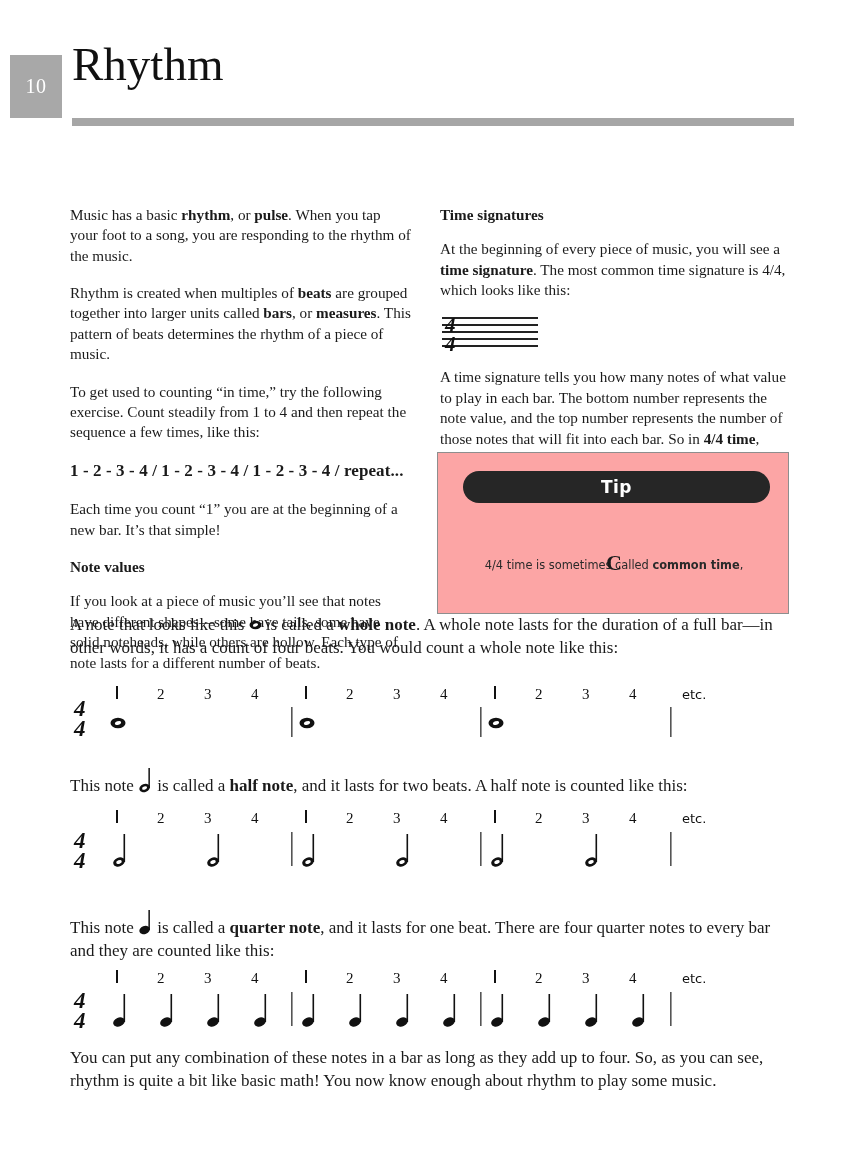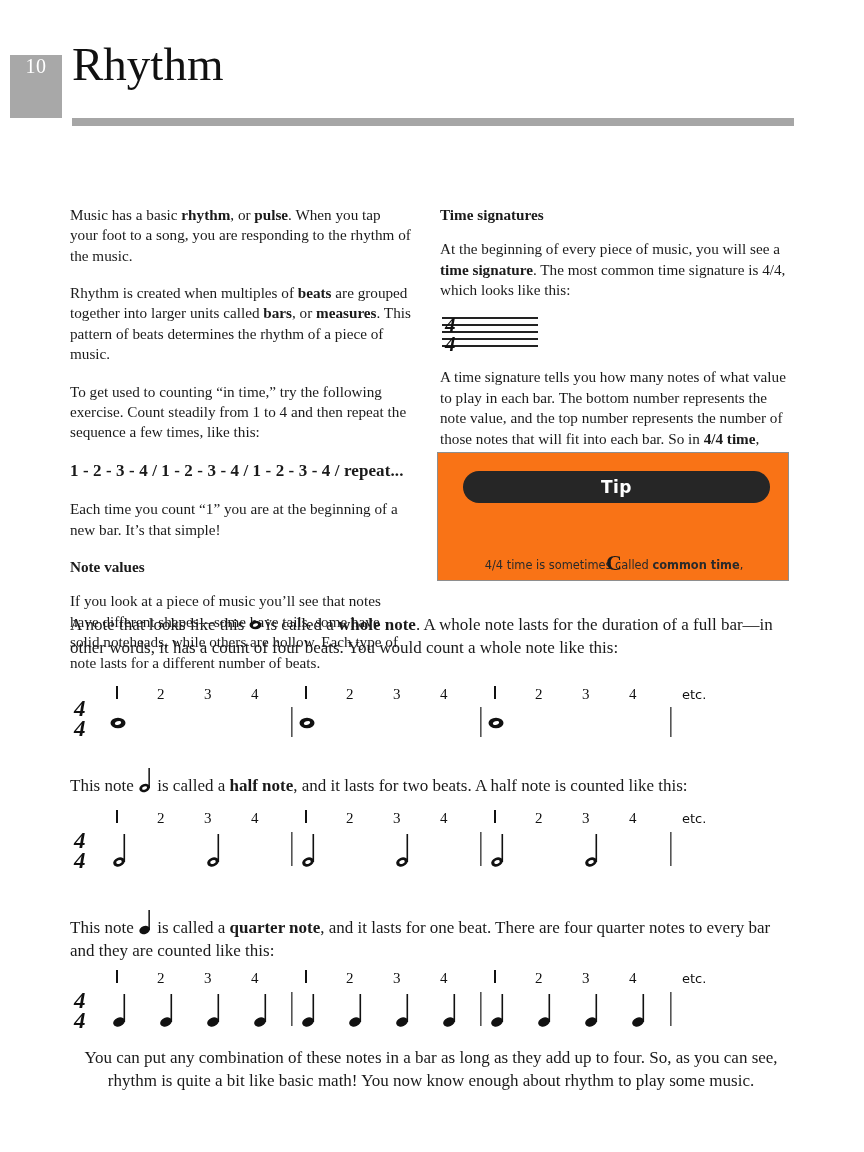--- a/index.html
+++ b/index.html
@@ -10,21 +10,21 @@
     color:#1a1a1a;
     position:relative;
     overflow:hidden;
   }
   .page{position:relative;width:864px;height:1152px;}
 
   
   .page-num-box{
     position:absolute;left:10px;top:55px;width:52px;height:63px;
     background:#a8a8a8;color:#ffffff;
-    display:flex;align-items:flex-start;justify-content:center;
+    display:flex;align-items:center;justify-content:center;
     font-family:"Liberation Serif", serif;
     font-size:20px;letter-spacing:.5px;
   }
   .chapter-title{
     position:absolute;left:72px;top:40px;
     font-family:"Liberation Serif", serif;
     font-size:47px;font-weight:400;color:#111;
     letter-spacing:0px;line-height:1.05;
   }
   .header-rule{
@@ -48,22 +48,22 @@
   }
   .count-line{font-weight:bold;font-size:17px;letter-spacing:.1px;}
 
   
   .staff-sample{position:relative;width:96px;height:32px;margin:2px 0 18px 2px;}
   .staff-sample .ln{position:absolute;left:0;width:96px;height:1.4px;background:#222;}
   .timesig-svg{position:absolute;left:0px;top:-5px;}
 
   
   .tip-box{
-    position:absolute;left:437px;top:452px;width:352px;height:129px;
-    background:#f97316;border:1px solid #8e8e8e;box-sizing:border-box;
+    position:absolute;left:437px;top:452px;width:352px;height:162px;
+    background:#fca5a5;border:1px solid #8e8e8e;box-sizing:border-box;
   }
   .tip-pill{
     position:absolute;left:25px;top:18px;width:307px;height:32px;
     background:#262626;border-radius:17px;
     display:flex;align-items:center;justify-content:center;
   }
   .tip-pill span{
     color:#fff;font-family:"DejaVu Sans", sans-serif;
     font-size:17px;font-weight:bold;letter-spacing:.4px;
   }
@@ -345,15 +345,15 @@
           <rect x="525.5" y="34" width="1.6" height="28" fill="#111"></rect>
           <ellipse cx="521" cy="62" rx="6" ry="4.4" fill="#111" transform="rotate(-22 521 62)"></ellipse>
         </g>
       <g>
           <rect x="572.5" y="34" width="1.6" height="28" fill="#111"></rect>
           <ellipse cx="568" cy="62" rx="6" ry="4.4" fill="#111" transform="rotate(-22 568 62)"></ellipse>
         </g>
     </svg>
   </div>
 
-  <div class="fullwidth" style="top:1046px;text-align:center;">You can put any combination of these notes in a bar as long as they add up to four. So, as you can see, rhythm is quite a bit like basic math! You now know enough about rhythm to play some music.</div>
+  <div class="fullwidth" style="top:1046px;">You can put any combination of these notes in a bar as long as they add up to four. So, as you can see, rhythm is quite a bit like basic math! You now know enough about rhythm to play some music.</div>
 
 </div>
 
 </body></html>

